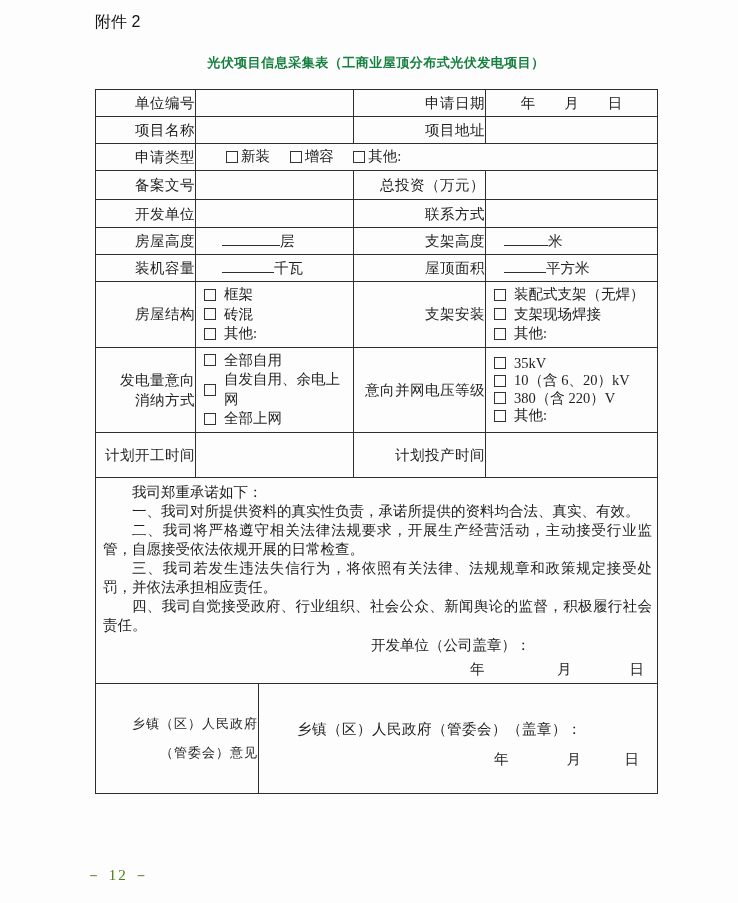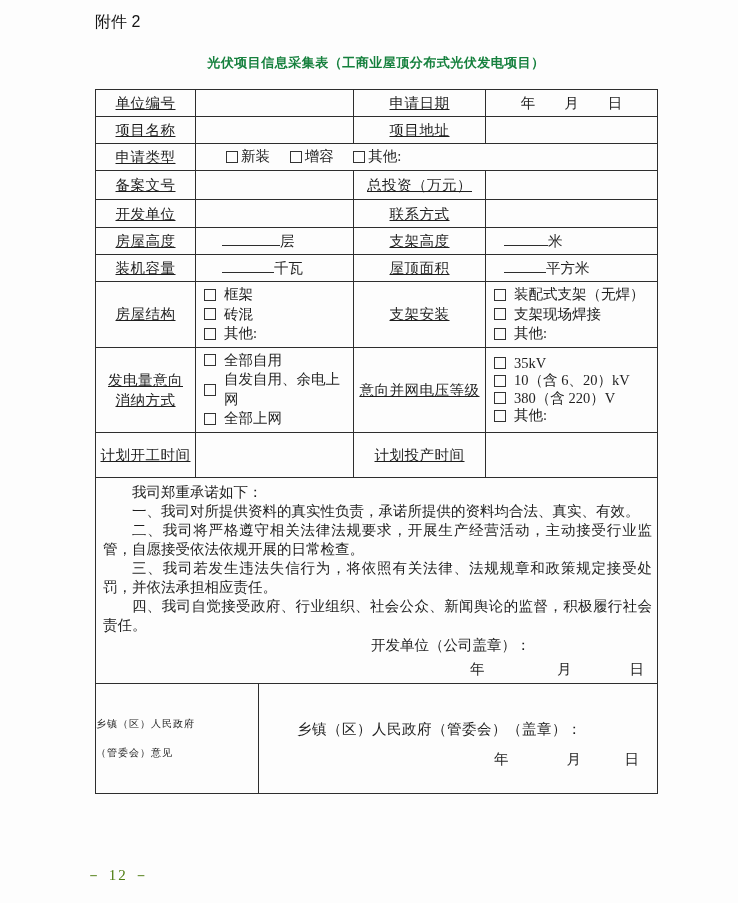--- a/index.html
+++ b/index.html
@@ -9,39 +9,39 @@
   }
   .content{position:absolute;left:95px;top:0;width:562px;}
   .attach{margin:12px 0 0 0;font-family:"Liberation Sans","DejaVu Sans",sans-serif;
     font-weight:normal;font-size:16px;line-height:19px;color:#141414;}
   .doc-title{margin:18px 0 0 0;text-align:center;font-weight:bold;font-size:13px;
     line-height:28px;letter-spacing:0.5px;white-space:nowrap;color:#15803d;}
   table.main,table.gov{border-collapse:collapse;table-layout:fixed;width:562px;}
   table.main{margin-top:12px;}
   table.gov{margin-top:-1px;}
   td{border:1px solid #2e2e2e;font-size:14.5px;padding:0;color:#1e1e1e;}
-  .lbl{text-align:center;vertical-align:middle;letter-spacing:0.5px;line-height:20px;text-decoration:underline;}
+  .lbl{text-align:right;vertical-align:middle;letter-spacing:0.5px;line-height:20px;}
   .val{padding:0 6px;vertical-align:middle;}
   .center{text-align:center;}
   .opts{padding:3px 6px 3px 8px;vertical-align:middle;}
   .opt{display:flex;align-items:center;line-height:19.5px;}
   .opts-sm .opt{line-height:17.5px;}
   .cb{flex:0 0 auto;display:inline-block;width:10px;height:10px;border:1px solid #333;
     background:transparent;margin-right:8px;}
   .opt-inline{display:inline-flex;align-items:center;margin-right:16px;}
   .opt-inline .cb{margin-right:3px;}
   .apply-cell{padding-left:30px;}
   .blank{display:inline-block;border-bottom:1px solid #2e2e2e;height:13px;vertical-align:baseline;}
   .w58{width:58px}.w52{width:52px}.w44{width:44px}.w42{width:42px}
   .pad26{padding-left:26px}.pad18{padding-left:18px}
   .commit{vertical-align:top;padding:5px 5px 4px 7px;}
   .commit p{margin:0;text-indent:2em;line-height:19px;text-align:justify;}
   .seal-line{margin:1px 0 0 268px;line-height:19px;}
   .date-line{text-align:right;padding-right:8px;margin-top:5px;line-height:19px;}
-  .gov-left{text-align:left;vertical-align:middle;font-size:10px;letter-spacing:1px;}
+  .gov-left{text-align:right;vertical-align:middle;font-size:13px;letter-spacing:1px;}
   .gov-left div{line-height:29px;}
   .gov-right{vertical-align:top;padding-top:36px;}
   .gov-seal{margin-left:38px;line-height:19px;letter-spacing:0.5px;}
   .gov-date{text-align:right;padding-right:18px;margin-top:11px;line-height:19px;}
   .page-num{position:absolute;left:86px;top:866px;font-size:15px;letter-spacing:2px;color:#4d7c0f;}
 </style>
 </head>
 <body>
 
 <div id="page">

